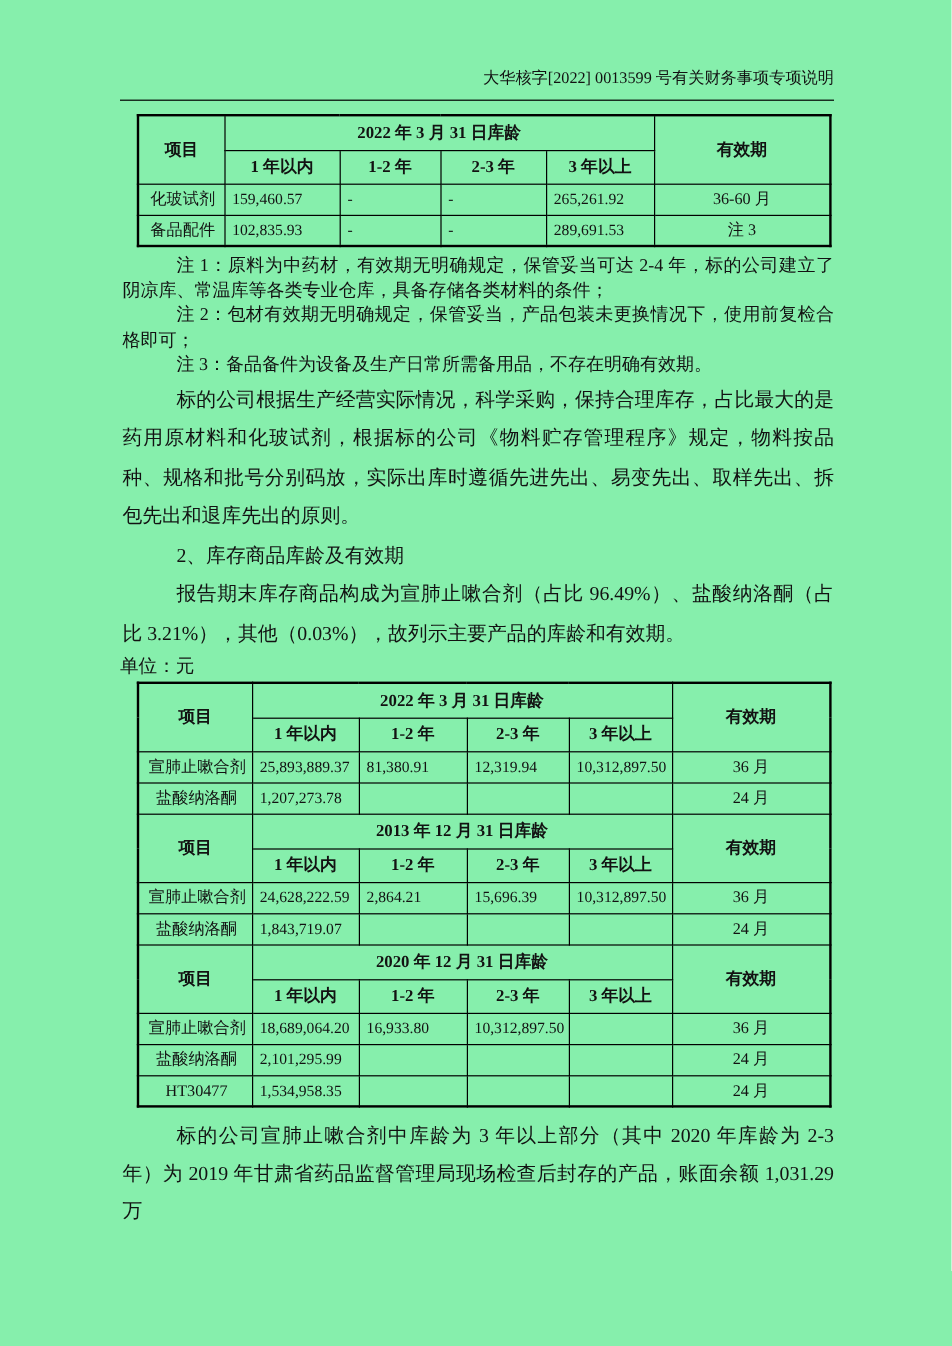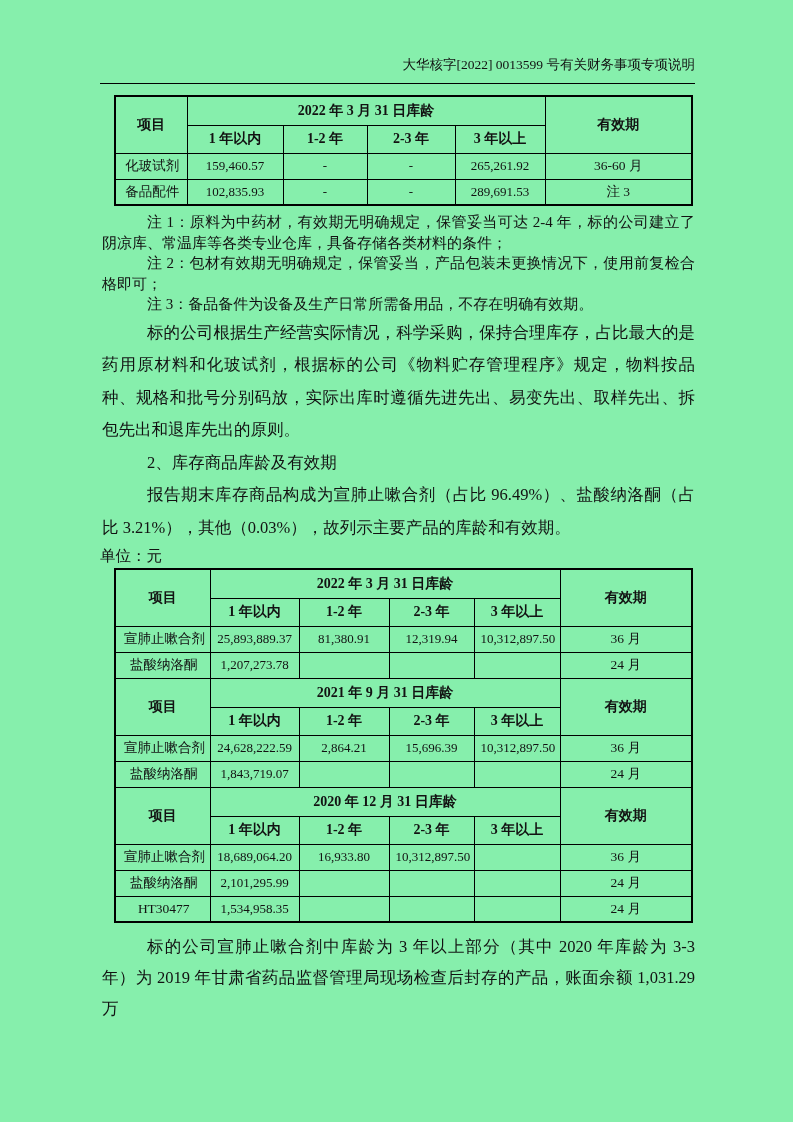--- a/index.html
+++ b/index.html
@@ -32,21 +32,21 @@
     color:#121212;
   }
   .t1{width:577px;margin:11px 0 0 14px;}
   .t2{width:577px;margin:0 0 0 14px;}
   tr.gh{height:29px;}
   tr.sh{height:28px;}
   tr.dr{height:26px;}
   td.b{font-weight:bold;font-size:14px;}
   td.c{text-align:center;margin-top:30px;}
   td.name{text-align:center;padding-left:8px;}
-  td.num{text-align:center;font-size:13px;}
+  td.num{text-align:left;font-size:13px;}
   
   .notes{margin:6px 0 0 2px;}
   .notes p{margin:0;font-size:15px;line-height:20.5px;text-align:justify;text-indent:45px;font-family:Liberation Serif, serif;}
   .para{margin:2px 0 0 2px;font-size:16.5px;line-height:32.5px;text-align:justify;text-indent:45px;}
   .heading{margin:0 0 0 2px;font-size:16.5px;line-height:32.5px;text-indent:45px;}
   .unit{margin:0;font-size:15.5px;line-height:24px;padding-right:4px;}
   .para3{margin:8px 0 0 2px;font-size:16.5px;line-height:31px;text-align:justify;text-indent:45px;}
   .footer{
     position:absolute;left:0;right:0;bottom:65px;
     text-align:center;font-size:13.5px;
@@ -149,21 +149,21 @@
       <td class="name">盐酸纳洛酮</td>
       <td class="num">1,207,273.78</td>
       <td class="num"></td>
       <td class="num"></td>
       <td class="num"></td>
       <td class="c">24 月</td>
     </tr>
 
     <tr class="gh">
       <td rowspan="2" class="b c">项目</td>
-      <td colspan="4" class="b c">2021 年 9 月 31 日库龄</td>
+      <td colspan="4" class="b c">2013 年 12 月 31 日库龄</td>
       <td rowspan="2" class="b c">有效期</td>
     </tr>
     <tr class="sh">
       <td class="b c">1 年以内</td>
       <td class="b c">1-2 年</td>
       <td class="b c">2-3 年</td>
       <td class="b c">3 年以上</td>
     </tr>
     <tr class="dr">
       <td class="name">宣肺止嗽合剂</td>
@@ -213,16 +213,16 @@
       <td class="name">HT30477</td>
       <td class="num">1,534,958.35</td>
       <td class="num"></td>
       <td class="num"></td>
       <td class="num"></td>
       <td class="c">24 月</td>
     </tr>
   </tbody>
     </table>
 
-  <p class="para3">标的公司宣肺止嗽合剂中库龄为 3 年以上部分（其中 2020 年库龄为 3-3 年）为 2019 年甘肃省药品监督管理局现场检查后封存的产品，账面余额 1,031.29 万</p>
+  <p class="para3">标的公司宣肺止嗽合剂中库龄为 3 年以上部分（其中 2020 年库龄为 2-3 年）为 2019 年甘肃省药品监督管理局现场检查后封存的产品，账面余额 1,031.29 万</p>
 
 
 </div>
 
 </body></html>

